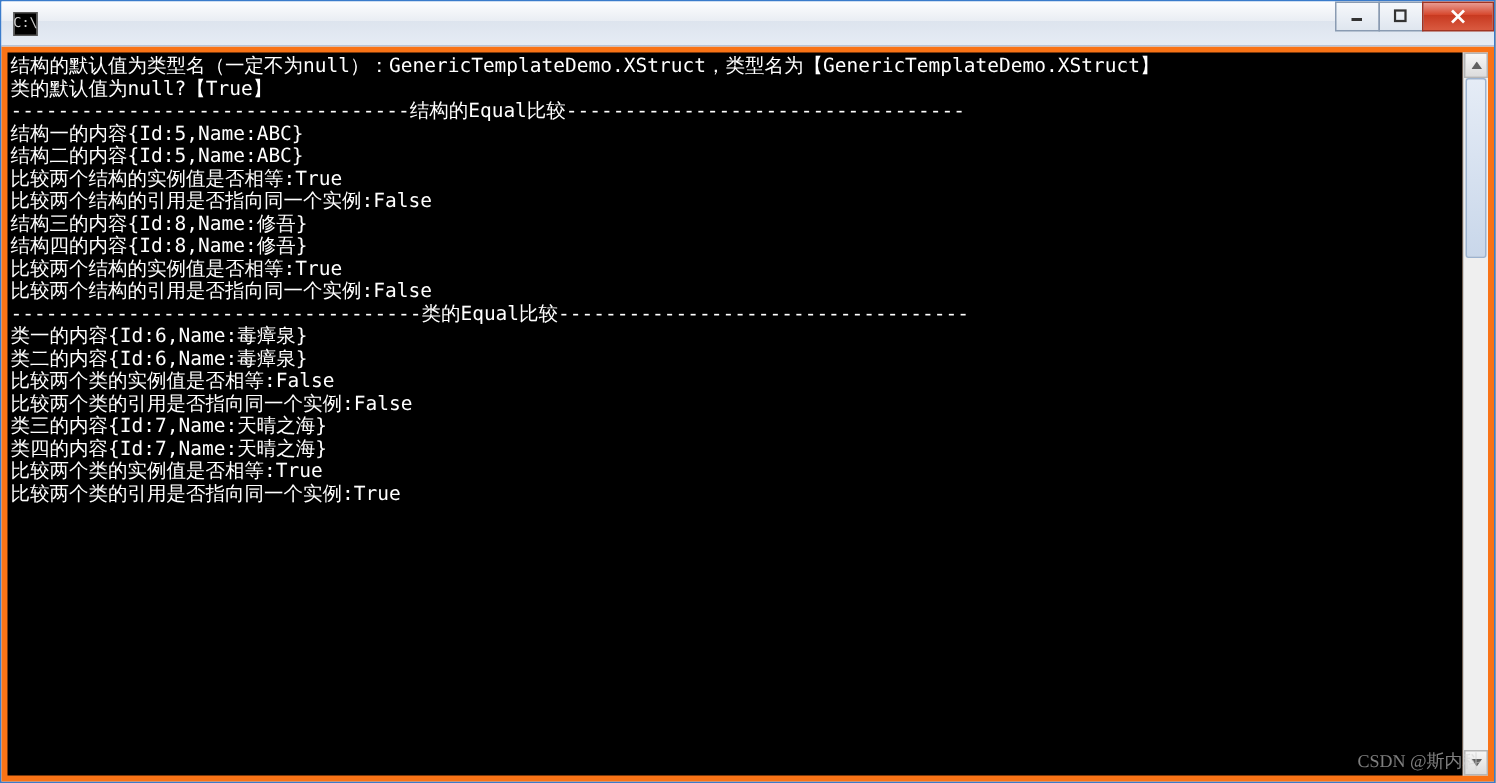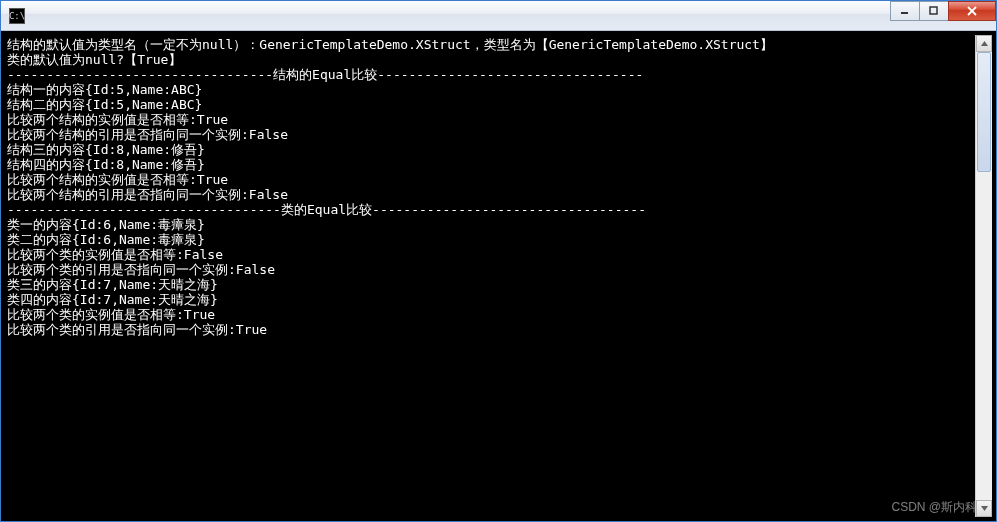--- a/index.html
+++ b/index.html
@@ -72,21 +72,21 @@
     background: linear-gradient(#e89a90,#d6452a 45%,#c83a21 46%,#d95a40);
     border-color: #a03322;
     color: #fff;
     font-weight: bold;
     border-top-right-radius: 0;
   }
   .win-btn svg { display:block; }
   .console-wrap {
     flex: 1;
     padding: 4px;
-    background: #000000;
+    background: #f97316;
     display: flex;
     text-decoration: underline;
   }
   .console {
     flex: 1;
     background: #000;
     color: #fff;
     font-family: "NSimSun","SimSun","Consolas",monospace;
     font-size: 13px;
     line-height: 15px;
@@ -118,25 +118,25 @@
   .sb-thumb {
     position:absolute;
     top:0;left:1px;right:1px;
     height:120px;
     background: linear-gradient(#e5ecf6,#c9d7ea);
     border:1px solid #9db3cf;
     border-radius:2px;
   }
   .watermark {
     position: absolute;
-    right: 20px;
+    right: 10px;
     bottom: 6px;
     color: rgba(210,210,210,0.6);
     font-size: 12px;
-    font-family: Liberation Sans, sans-serif;
+    font-family: Liberation Serif, serif;
     pointer-events: none;
   }
 </style>
 </head>
 <body>
 
 <div class="window">
 
   <div class="titlebar">
     <span class="icon">C:\</span>

